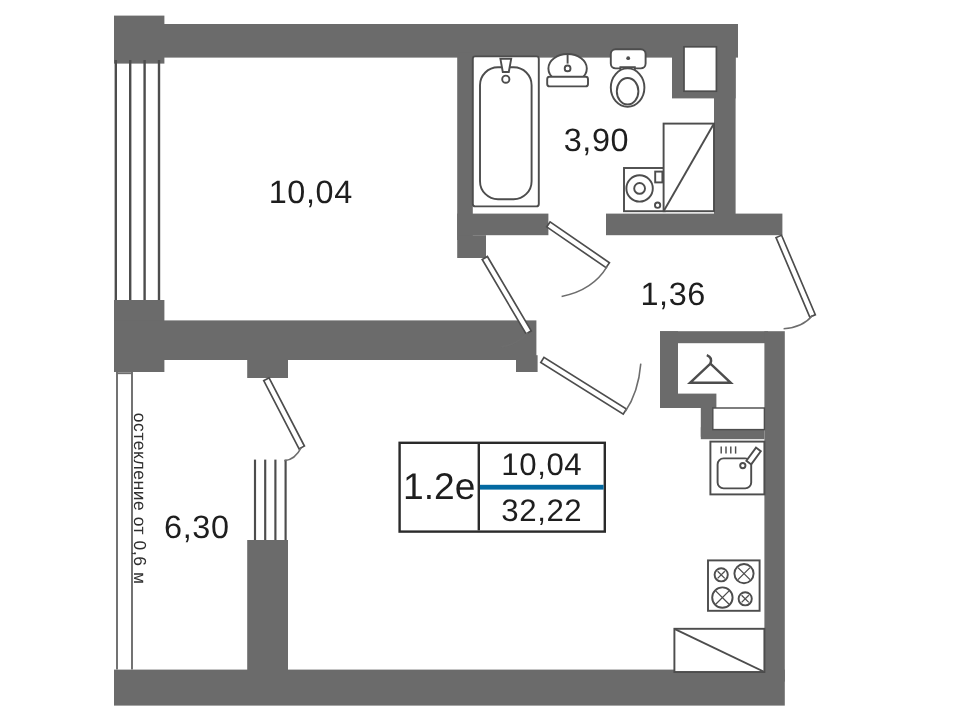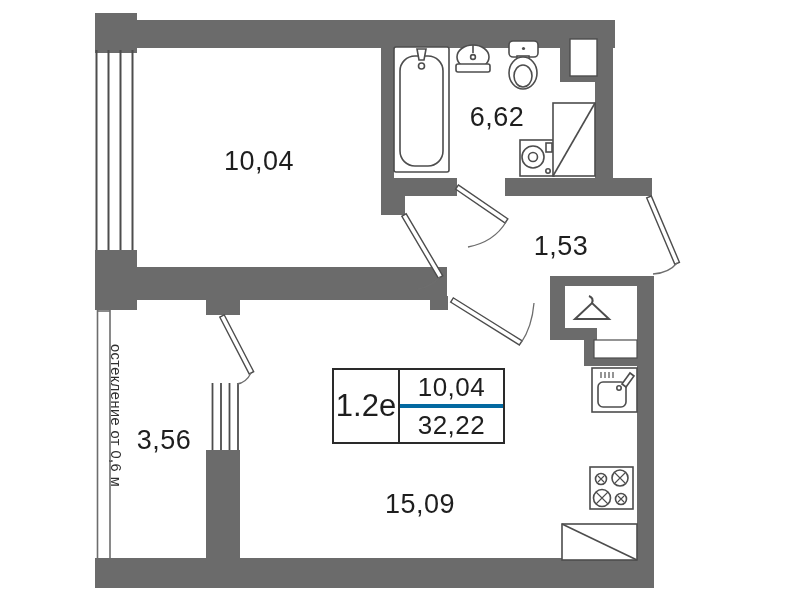--- a/index.html
+++ b/index.html
@@ -186,27 +186,26 @@
     </g>
 
     <g fill="#fff" stroke="#4d4d4d" stroke-width="1.6">
       <rect x="562" y="524" width="75" height="36"></rect>
       <line x1="562" y1="524" x2="637" y2="560"></line>
     </g>
   </svg>
 
   <div class="lbl" style="left:259px;top:161px">10,04</div>
 
-  <div class="lbl" style="left:497px;top:117px">6,62</div>
-
-  <div class="lbl" style="left:561px;top:246px">1,53</div>
-
-  <div class="lbl" style="left:164px;top:440px">3,56</div>
-
-  <div class="lbl" style="left:420px;top:504px">15,09</div>
+  <div class="lbl" style="left:497px;top:117px">3,90</div>
+
+  <div class="lbl" style="left:561px;top:246px">1,36</div>
+
+  <div class="lbl" style="left:164px;top:440px">6,30</div>
+
 
   <div class="glazing">остекление от 0,6 м</div>
 
   <div class="info-table">
     <div class="unit">1.2е</div>
     <div class="rows">
       <div class="row">10,04</div>
       <div class="row">32,22</div>
     </div>
   </div>

